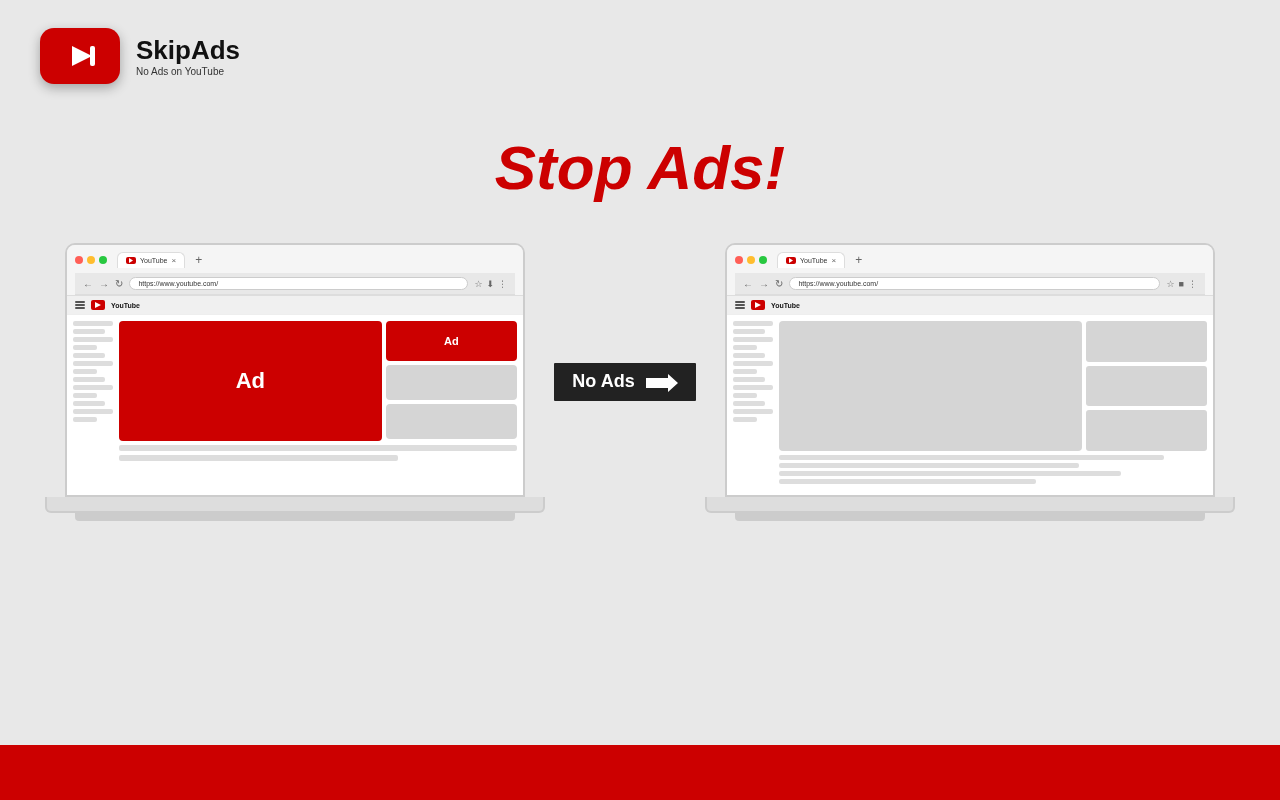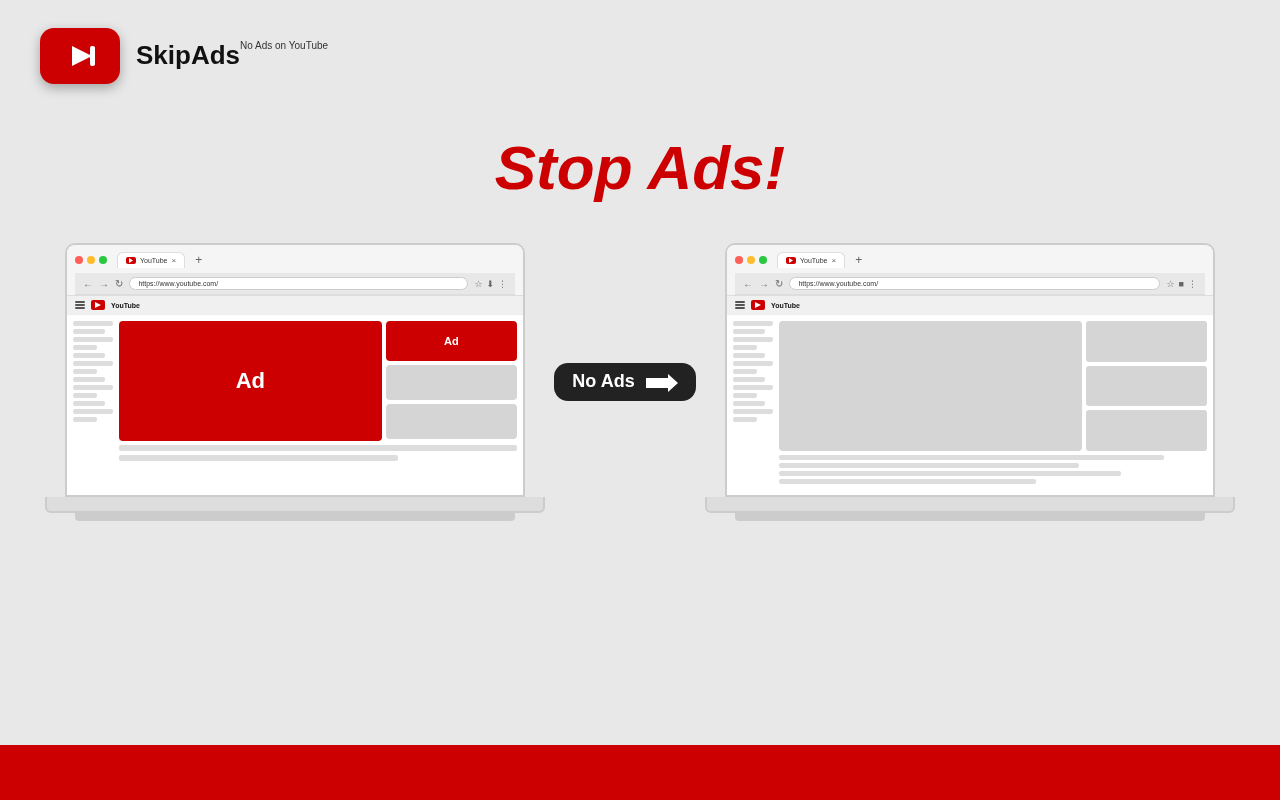--- a/index.html
+++ b/index.html
@@ -33,21 +33,21 @@
       flex-shrink: 0;
     }
 
     .logo-icon svg {
       width: 36px;
       height: 28px;
     }
 
     .logo-text-group {
       display: flex;
-      flex-direction: row;
+      flex-direction: column;
     }
 
     .logo-title {
       font-size: 26px;
       font-weight: 700;
       color: #111;
       line-height: 1.2;
     }
 
     .logo-subtitle {
@@ -380,21 +380,21 @@
       flex-direction: column;
       align-items: center;
     }
 
     .no-ads-badge {
       background: #222;
       color: #fff;
       font-size: 18px;
       font-weight: 700;
       padding: 8px 18px;
-      border-radius: 14px;
+      border-radius: 1px;
       display: inline-block;
       margin-bottom: 0;
     }
 
     
     .laptop-right {
       width: 530px;
       flex-shrink: 0;
     }
 

